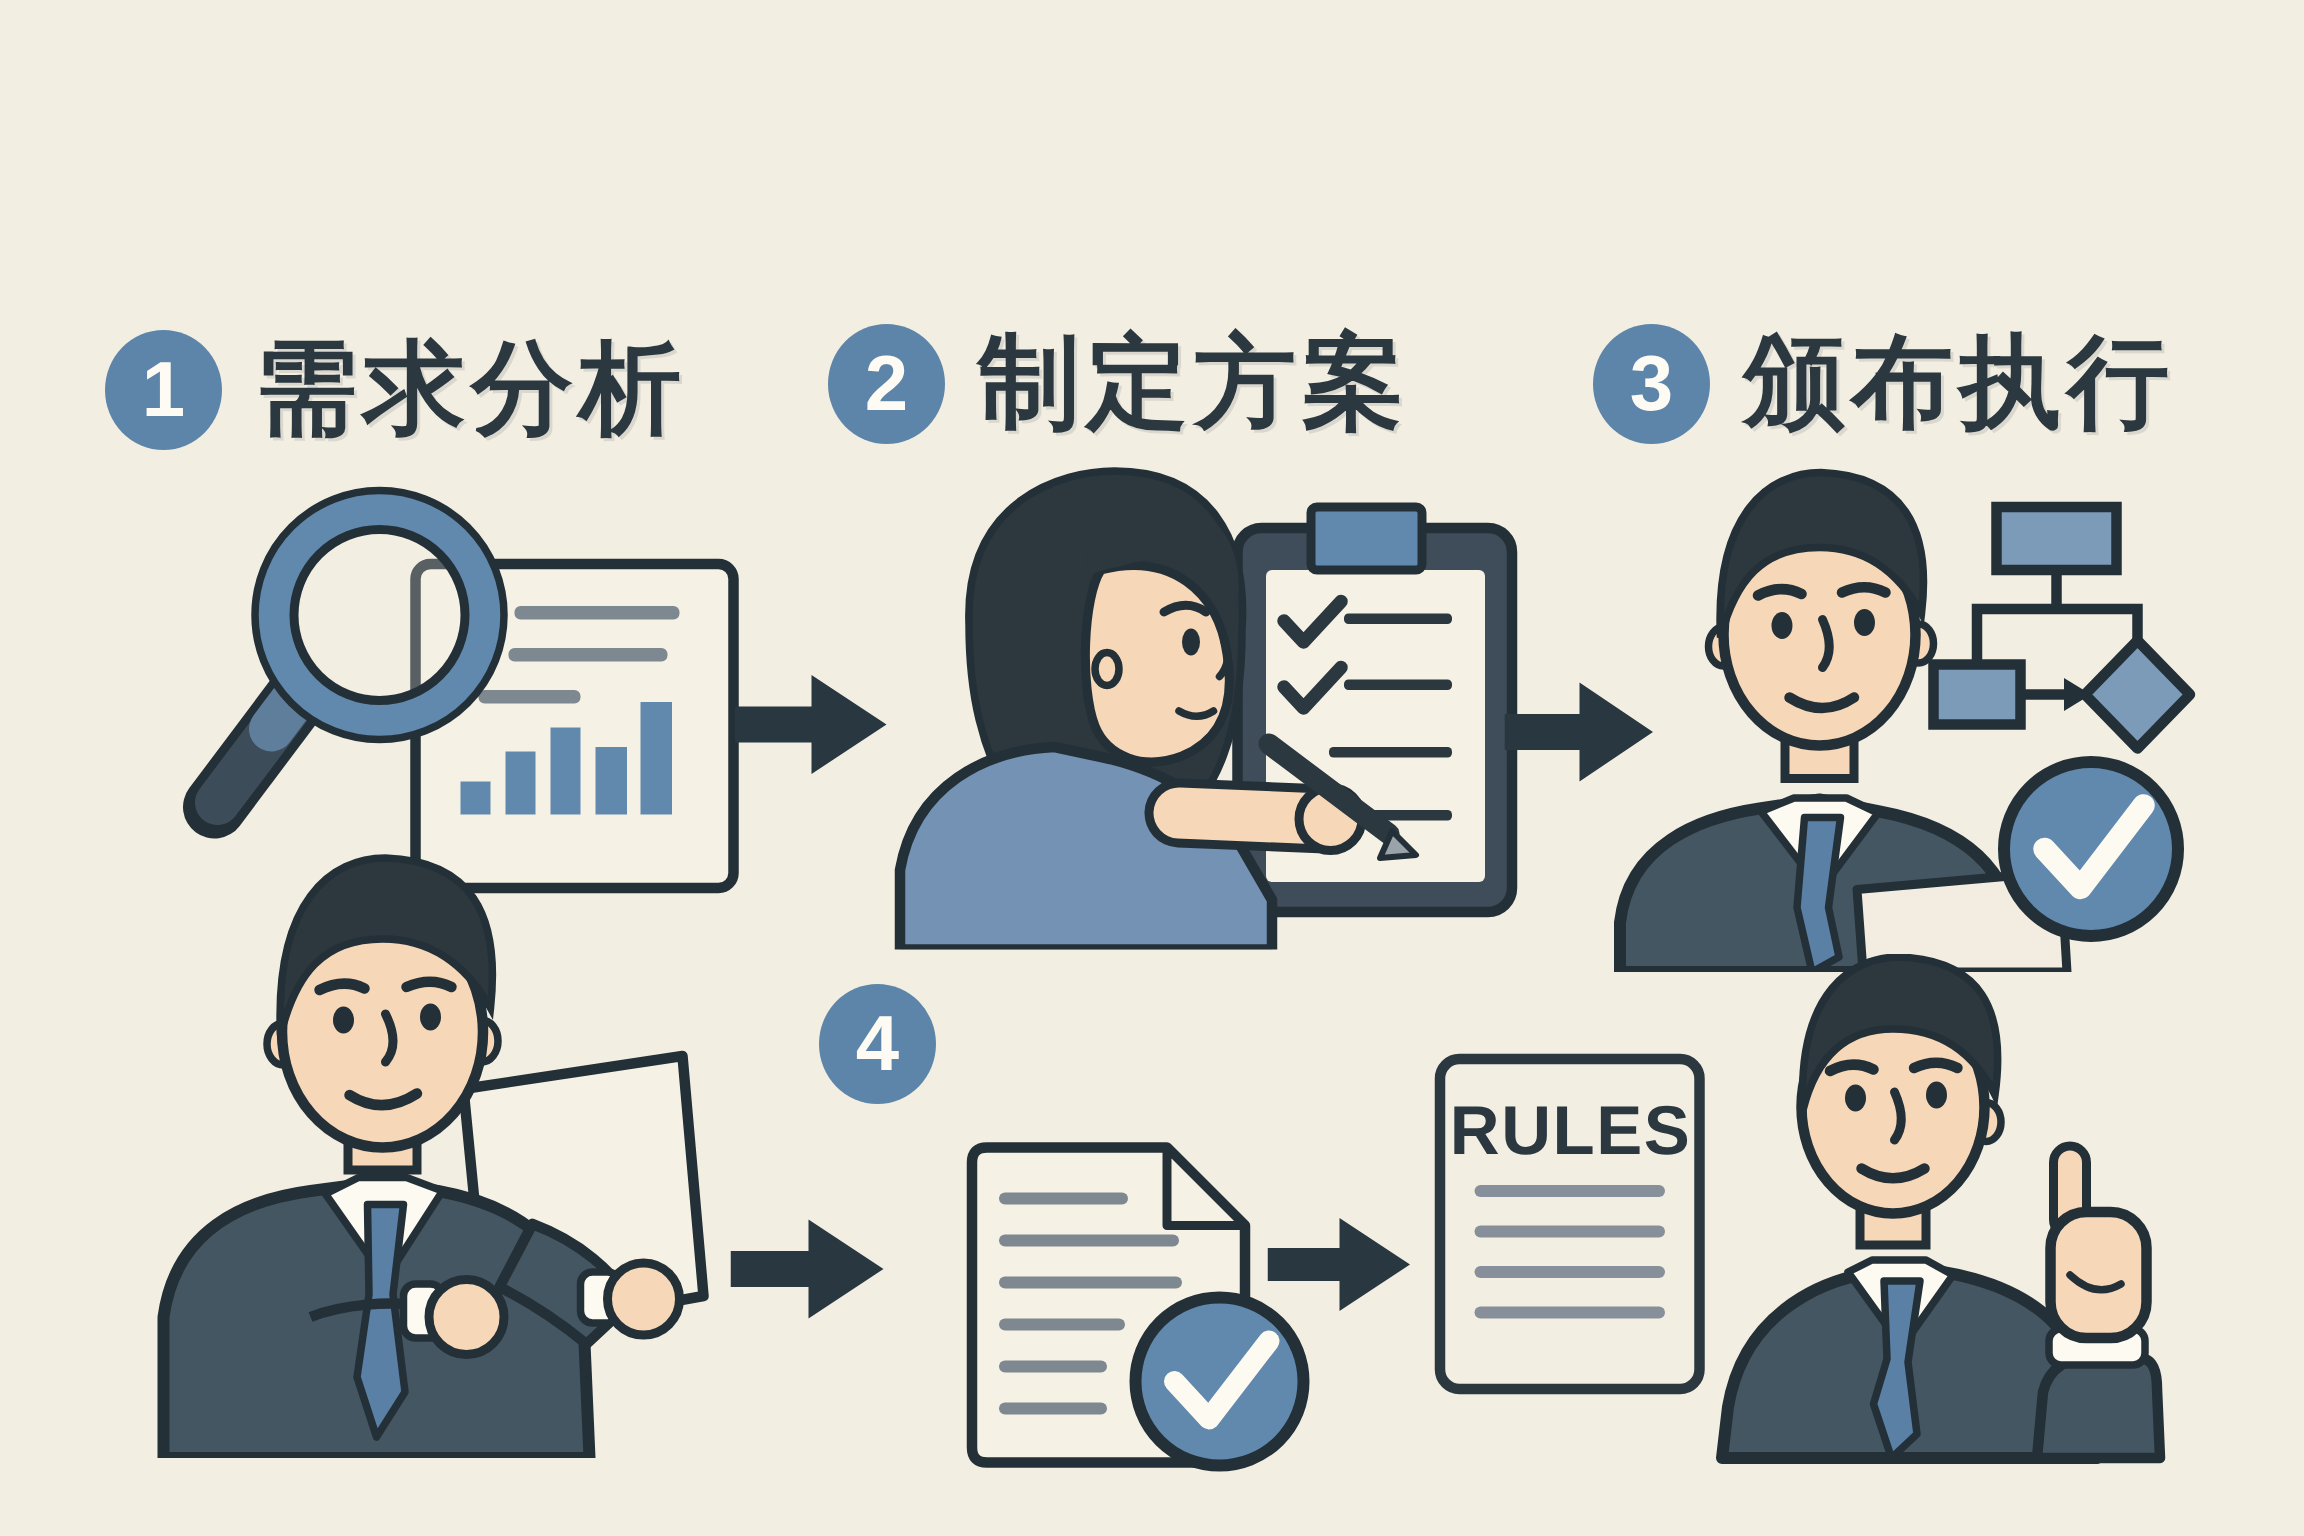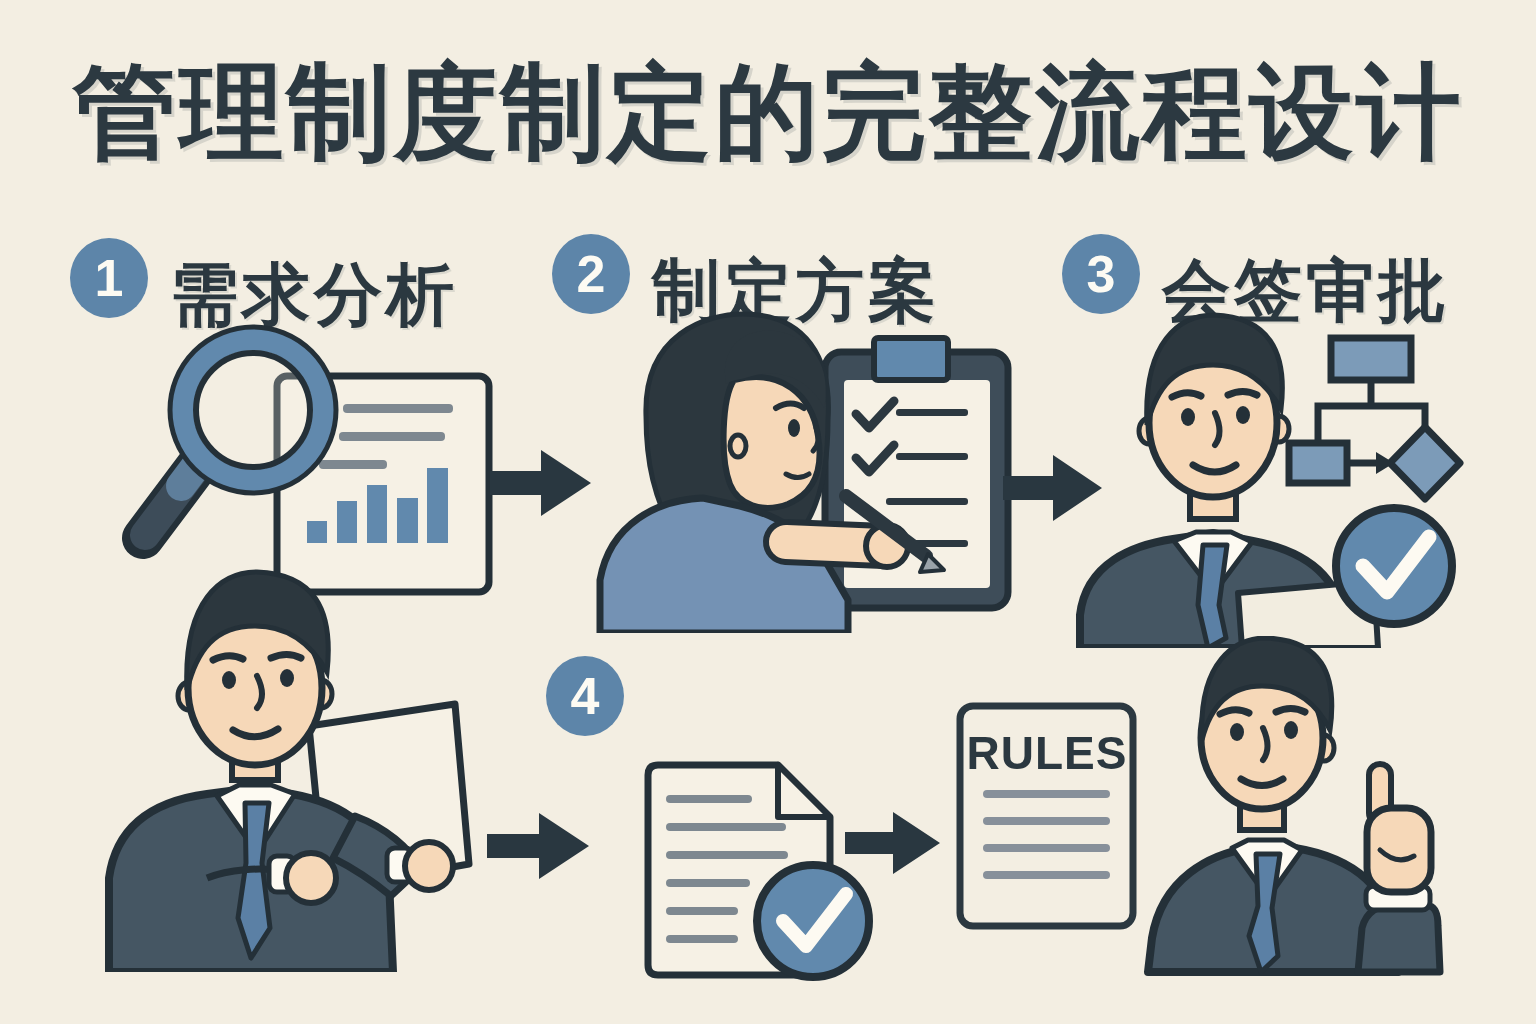--- a/index.html
+++ b/index.html
@@ -6,42 +6,41 @@
   body{font-family:"Liberation Sans","DejaVu Sans",sans-serif;background:#d8d4c9;}
   .canvas{position:relative;width:1536px;height:1024px;background:#f3eee2;overflow:hidden;margin:0 auto;}
   .title{position:absolute;top:44px;left:0;width:100%;text-align:center;
          font-size:104px;font-weight:800;letter-spacing:3px;color:#2c3941;
          text-shadow:3px 3px 0 rgba(43,56,64,.14);white-space:nowrap;}
   .step-header{position:absolute;display:flex;align-items:center;gap:22px;}
   .badge{width:78px;height:80px;border-radius:50%;background:#5d85a9;color:#fdfbf3;
          display:flex;align-items:center;justify-content:center;
          font-size:52px;font-weight:800;flex:0 0 auto;}
   .step-label{font-size:68px;font-weight:800;color:#2b3840;letter-spacing:4px;
-              text-shadow:2px 2px 0 rgba(43,56,64,.12);white-space:nowrap;margin-top:36px;}
+              text-shadow:2px 2px 0 rgba(43,56,64,.12);white-space:nowrap;}
   .ill{position:absolute;}
   svg{display:block;}
 </style>
 </head>
 <body>
 
 <div class="canvas">
 
-  <div class="title">管理制度制定的完整流程设计</div>
 
   <div class="step-header" style="left:70px;top:214px;">
     <div class="badge">1</div>
     <div class="step-label">需求分析</div>
   </div>
   <div class="step-header" style="left:552px;top:210px;">
     <div class="badge">2</div>
     <div class="step-label">制定方案</div>
   </div>
   <div class="step-header" style="left:1062px;top:210px;">
     <div class="badge">3</div>
-    <div class="step-label">会签审批</div>
+    <div class="step-label">颁布执行</div>
   </div>
   <div class="step-header" style="left:546px;top:656px;">
     <div class="badge">4</div>
   </div>
 
   <svg class="ill" style="left:105px;top:298px;" width="400" height="310" viewBox="0 0 400 310">
     <g>
       <rect x="172" y="78" width="212" height="216" rx="10" fill="#f6f1e5" stroke="#243038" stroke-width="7"></rect>
       <rect x="238" y="106" width="110" height="9" rx="4" fill="#7e8890"></rect>
       <rect x="234" y="134" width="106" height="9" rx="4" fill="#7e8890"></rect>

